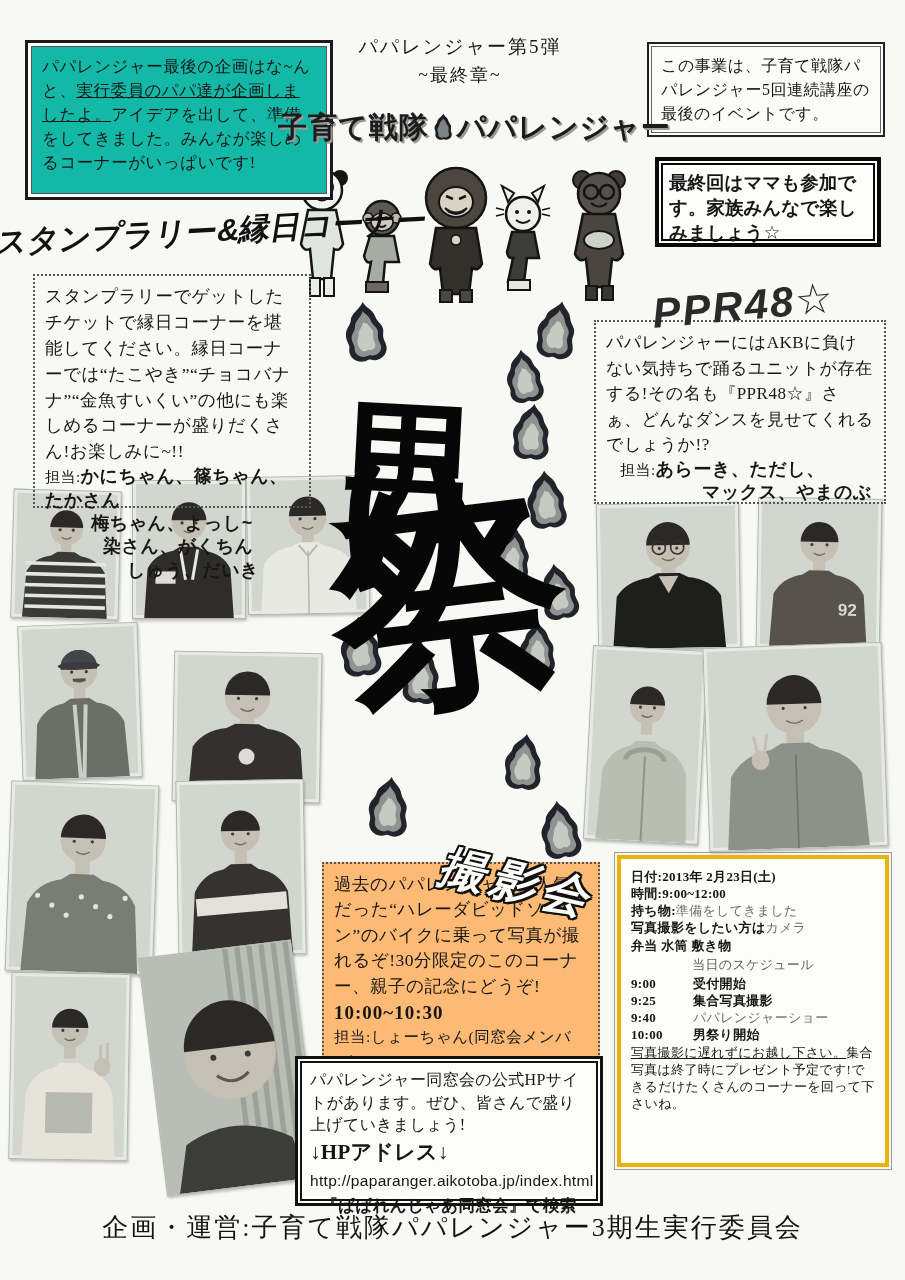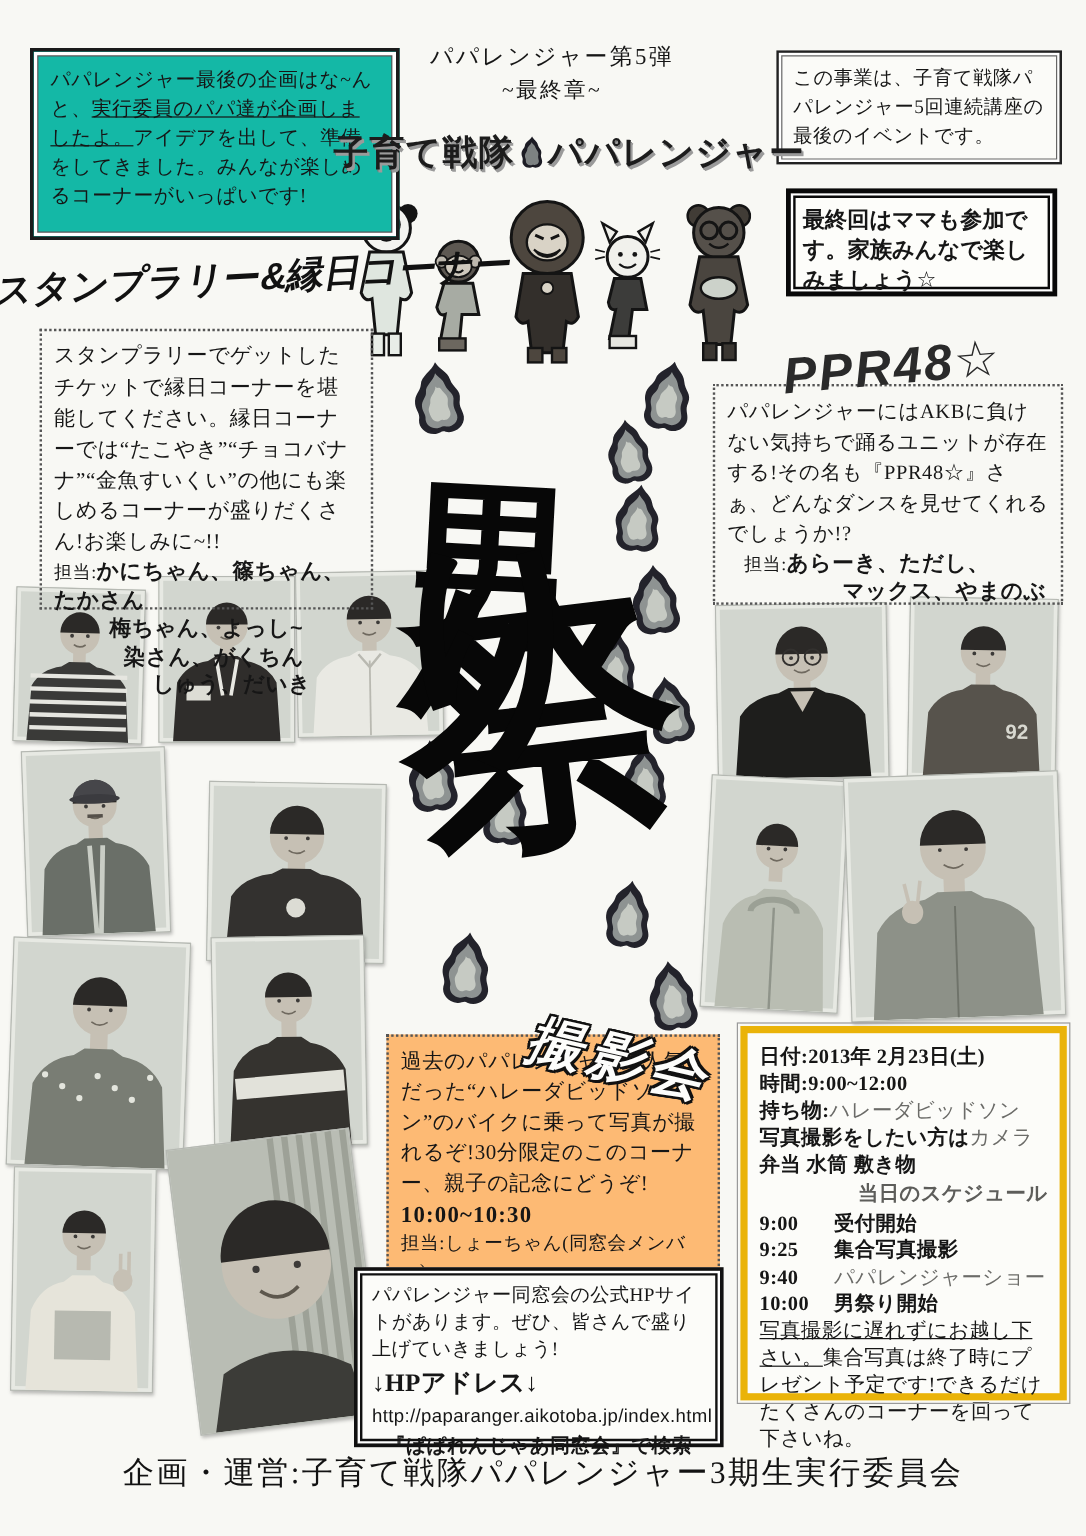--- a/index.html
+++ b/index.html
@@ -69,27 +69,27 @@
     left:295px;top:1056px;width:308px;height:150px;z-index:6;
     border:3px solid #111;box-shadow:inset 0 0 0 2px #fff,inset 0 0 0 4px #111;
     background:#fcfcf9;padding:10px 12px 6px;box-sizing:border-box;
     font-size:16px;line-height:1.42;letter-spacing:.3px;text-align:left;
   }
   .hp-box .arrow{font-size:21px;font-weight:bold;text-align:left;margin-top:1px;}
   .hp-box .url{font-family:"Liberation Sans","DejaVu Sans",sans-serif;font-size:15.5px;text-align:center;margin-top:2px;}
   .hp-box .search{font-size:16.5px;text-align:center;margin-top:2px;font-family:"Liberation Sans",sans-serif;font-weight:bold;}
   .sched-box{
     left:617px;top:855px;width:272px;height:312px;z-index:6;
-    border:6px solid #eab308;outline:1px solid #999;outline-offset:2px;
+    border:4px solid #eab308;outline:1px solid #999;outline-offset:2px;
     background:#fcfcf9;padding:9px 10px;box-sizing:border-box;
-    font-size:17px;line-height:1.32;letter-spacing:.3px;
+    font-size:13px;line-height:1.32;letter-spacing:.3px;
   }
   .sched-box .b{font-weight:bold;}
   .sched-box .muted{color:#6b6b68;}
-  .sched-title{text-align:right;color:#5d5d5a;margin:2px 0;font-weight:bold;}
+  .sched-title{text-align:center;color:#5d5d5a;margin:2px 0;}
   .sched-row{display:flex;}
   .sched-row .t{font-weight:bold;width:62px;flex:0 0 auto;}
   .note u{text-decoration:underline;}
   
   .otoko{
     left:372px;top:288px;width:165px;z-index:4;
     writing-mode:vertical-rl;text-orientation:upright;
     font-family:"Liberation Serif","DejaVu Serif",serif;font-weight:bold;color:#070707;
     line-height:1;text-align:left;
   }
@@ -242,21 +242,21 @@
   <div class="abs hp-box">
     <div>パパレンジャー同窓会の公式HPサイトがあります。ぜひ、皆さんで盛り上げていきましょう!</div>
     <div class="arrow">↓HPアドレス↓</div>
     <div class="url">http://paparanger.aikotoba.jp/index.html</div>
     <div class="search">『ぱぱれんじゃあ同窓会』で検索</div>
   </div>
 
   <div class="abs sched-box">
     <div class="b">日付:2013年 2月23日(土)</div>
     <div class="b">時間:9:00~12:00</div>
-    <div><span class="b">持ち物:</span><span class="muted">ハレーダビッドソン</span></div>
+    <div><span class="b">持ち物:</span><span class="muted">準備をしてきました</span></div>
     <div><span class="b">写真撮影をしたい方は</span><span class="muted">カメラ</span></div>
     <div class="b">弁当 水筒 敷き物</div>
     <div class="sched-title">当日のスケジュール</div>
     <div id="sched-list">
         <div class="sched-row">
           <span class="t">9:00</span>
           <span class="b">受付開始</span>
         </div>
         <div class="sched-row">
           <span class="t">9:25</span>

